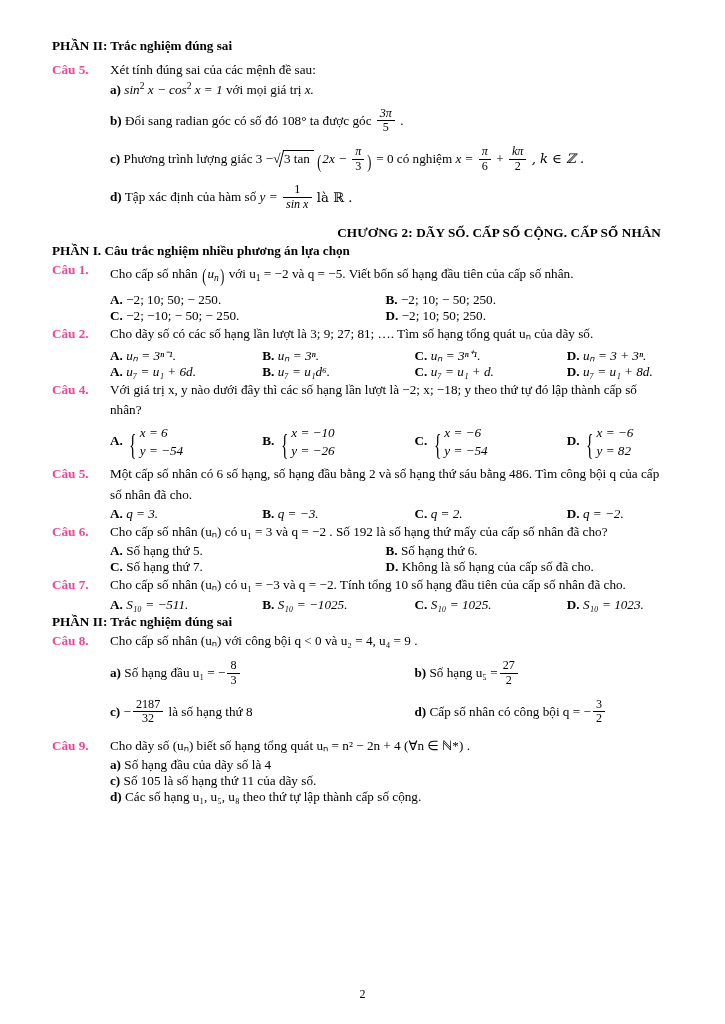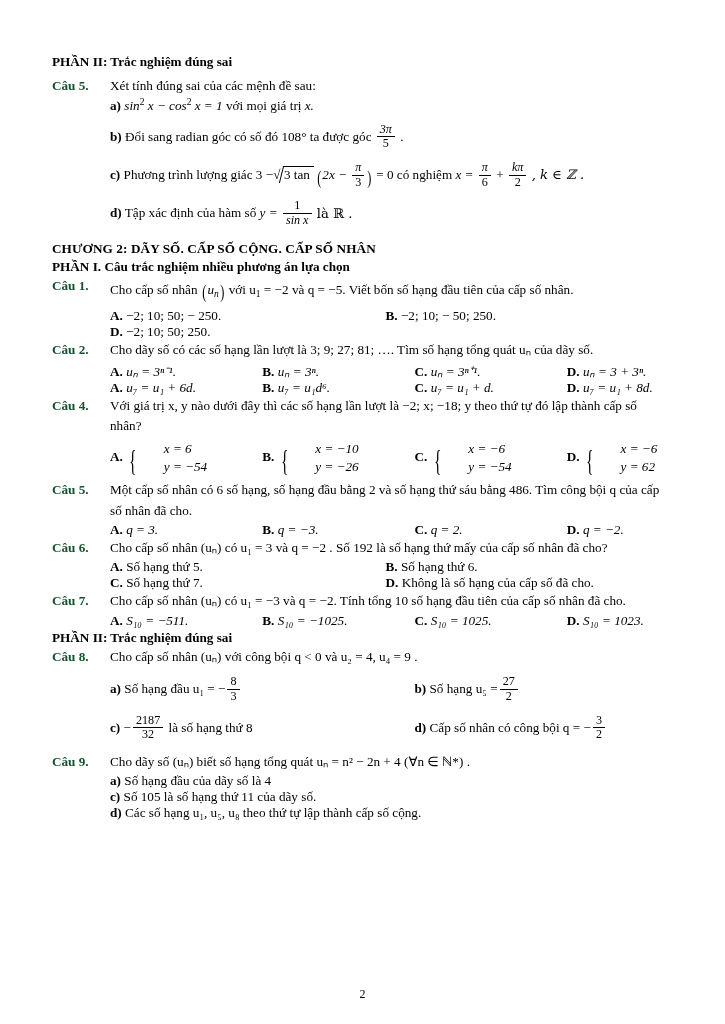--- a/index.html
+++ b/index.html
@@ -13,44 +13,44 @@
     font-family: "Liberation Serif", serif;
     font-size: 13.2px;
     color: #000000;
     position: relative;
     overflow: hidden;
   }
   .page {
     position: relative;
     width: 713px;
     height: 1024px;
-    padding: 54px 52px 0 52px;
+    padding: 38px 52px 0 52px;
     box-sizing: border-box;
   }
   .bold { font-weight: bold; }
 
   .sec-head {
     font-weight: bold;
     margin: 0 0 6px 0;
   }
   .chapter-title {
-    text-align: left;
+    text-align: right;
     font-weight: bold;
     margin: 14px 0 2px 0;
     letter-spacing: .1px;
   }
 
   .q {
     display: flex;
     align-items: flex-start;
     margin: 0 0 1px 0;
     line-height: 1.55;
   }
   .q-label {
-    color: #14532d;
+    color: #ec4899;
     font-weight: bold;
     flex: 0 0 auto;
     width: 58px;
   }
   .q-body {
     flex: 1 1 auto;
   }
   .indent { padding-left: 58px; }
 
   .opts-2 {
@@ -101,21 +101,20 @@
     line-height: 0.62;
     vertical-align: -0.30em;
     transform: scaleX(0.55);
     font-style: normal;
   }
   .sys {
     display: inline-block;
     vertical-align: middle;
     font-size: 100%;
     line-height: 1.35;
-    margin-left: 24px;
   }
   .sys-row { display: block; }
   .bbR { font-family: "DejaVu Serif", serif; margin-top: 37px; }
 
   .page-num {
     position: absolute;
     bottom: 22px;
     left: 0;
     width: 725px;
     text-align: center;
@@ -201,20 +200,21 @@
       <span>với u</span><sub>1</sub>
       <span>= −2 và q = −5. Viết bốn số hạng đầu tiên của cấp số nhân.</span>
     </div>
   </div>
   <div class="indent">
     <div class="opts-2">
       <div><span class="opt-lbl">A.</span> <span>−2; 10; 50; − 250.</span></div>
       <div><span class="opt-lbl">B.</span> <span>−2; 10; − 50; 250.</span></div>
     </div>
     <div class="opts-2">
+      <div><span class="opt-lbl">C.</span> <span>−2; −10; − 50; − 250.</span></div>
       <div><span class="opt-lbl">D.</span> <span>−2; 10; 50; 250.</span></div>
     </div>
   </div>
 
   <div class="q">
     <div class="q-label">Câu 2.</div>
     <div class="q-body">Cho dãy số có các số hạng lần lượt là 3; 9; 27; 81; …. Tìm số hạng tổng quát uₙ của dãy số.</div>
   </div>
   <div class="indent opts-4">
     <div><span class="opt-lbl">A.</span> <span class="m">uₙ = 3ⁿ⁻¹.</span></div>
@@ -253,21 +253,21 @@
       <span class="opt-lbl">C.</span>
       <span class="brace">{</span><span class="sys">
         <span class="sys-row m">x = −6</span>
         <span class="sys-row m">y = −54</span>
       </span>
     </div>
     <div>
       <span class="opt-lbl">D.</span>
       <span class="brace">{</span><span class="sys">
         <span class="sys-row m">x = −6</span>
-        <span class="sys-row m">y = 62</span>
+        <span class="sys-row m">y = 82</span>
       </span>
     </div>
   </div>
 
   <div class="q" style="margin-top:4px">
     <div class="q-label">Câu 5.</div>
     <div class="q-body">Một cấp số nhân có 6 số hạng, số hạng đầu bằng 2 và số hạng thứ sáu bằng 486. Tìm công bội  q  của cấp số nhân đã cho.</div>
   </div>
   <div class="indent opts-4">
     <div><span class="opt-lbl">A.</span> <span class="m">q = 3.</span></div>

